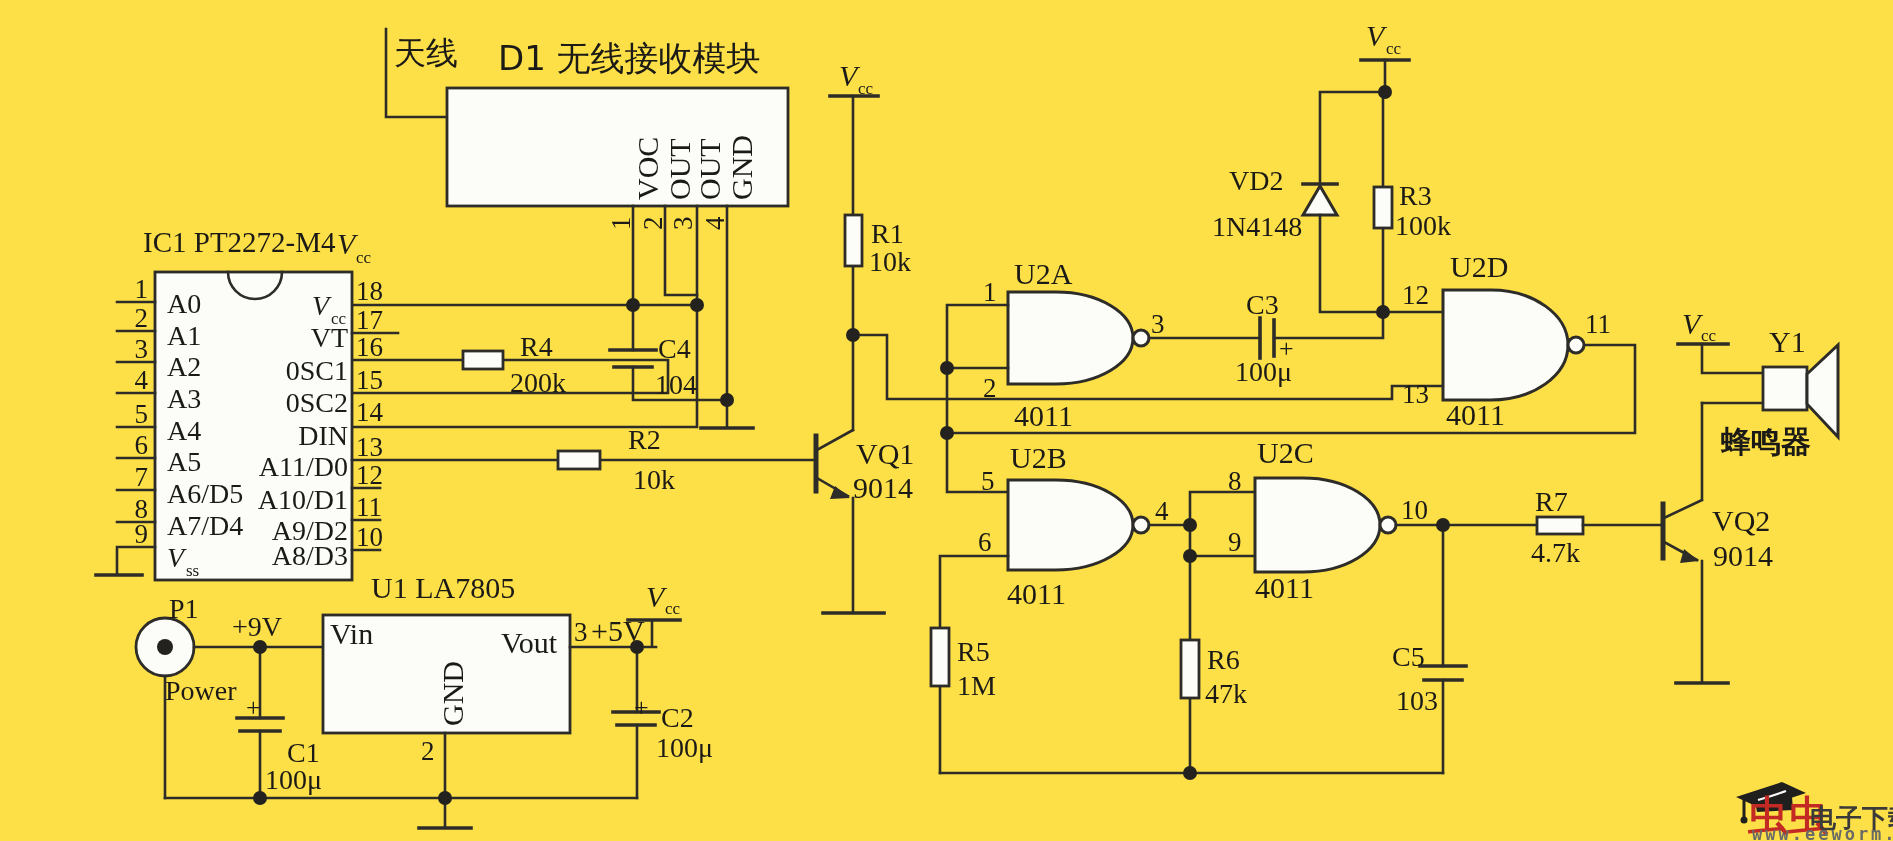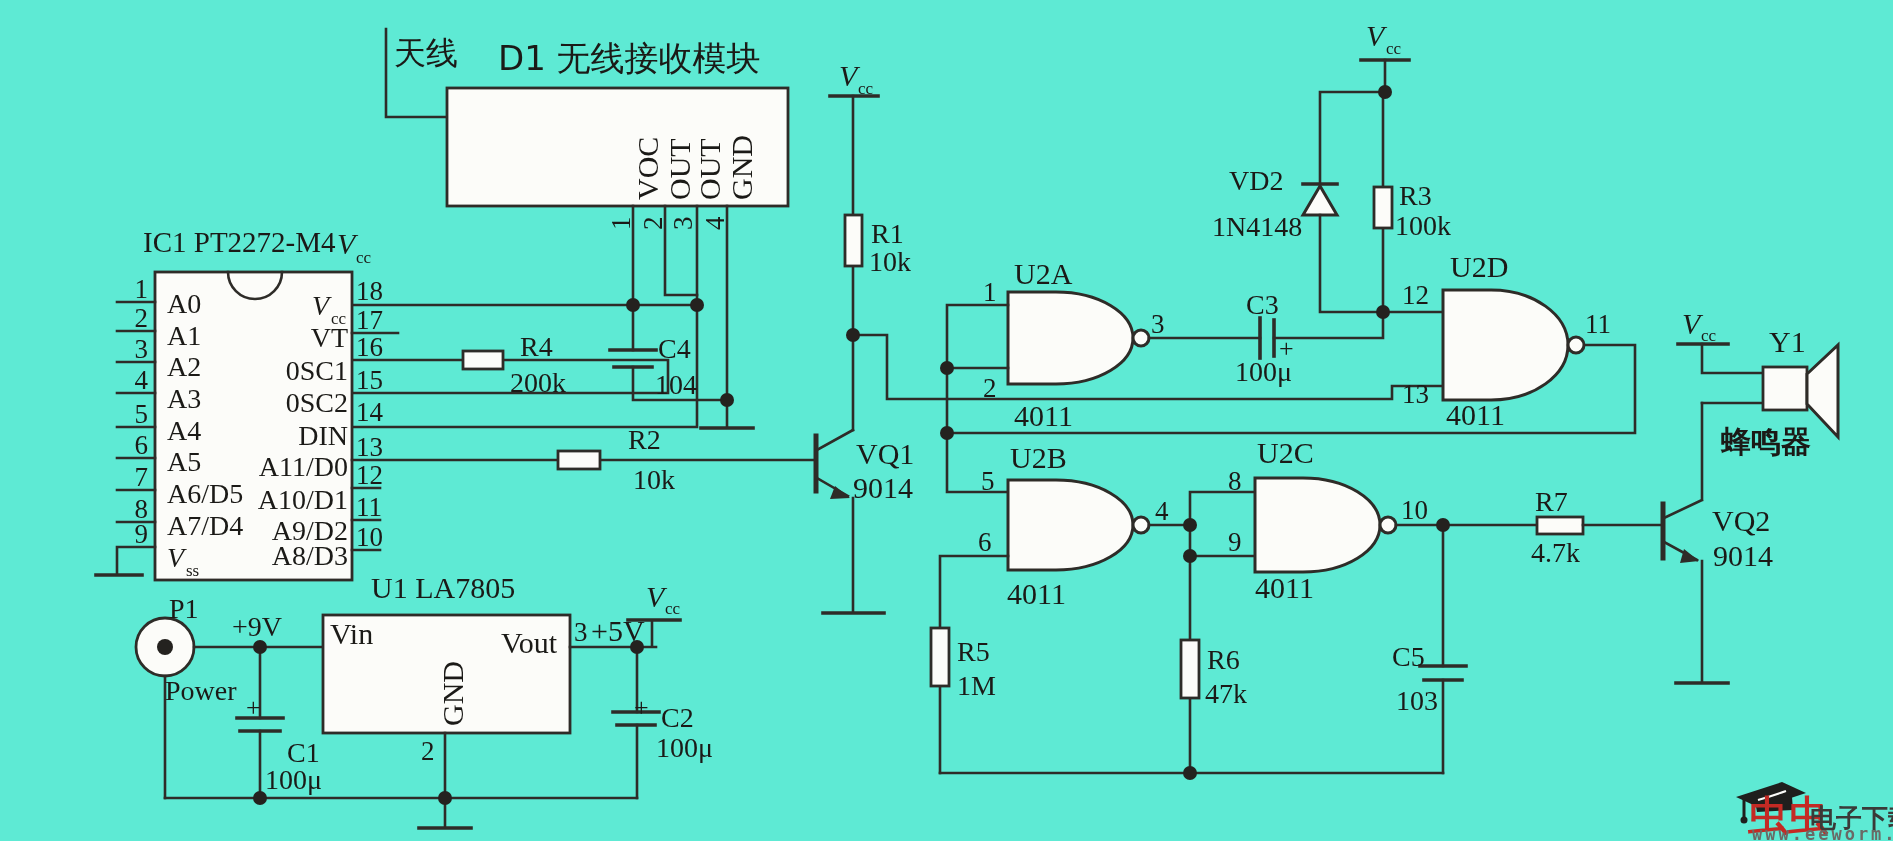--- a/index.html
+++ b/index.html
@@ -1,16 +1,16 @@
 <!DOCTYPE html>
 <html><head>
 <meta charset="utf-8">
 <style>
   html,body{margin:0;padding:0;background:#e8e8e4;}
-  .page{position:relative;width:1893px;height:841px;background:#5eead4;overflow:hidden;}
+  .page{position:relative;width:1893px;height:841px;background:#fde047;overflow:hidden;}
   svg{position:absolute;left:0;top:0;}
   text{font-family:"Liberation Serif",serif;fill:#1b1a17;font-size:28px;}
   .w{stroke:#2e2c28;stroke-width:2.6;fill:none;stroke-linecap:square;}
   .wb{stroke:#2e2c28;stroke-width:3.6;fill:none;stroke-linecap:square;}
   .box{fill:#fcfcf9;stroke:#2e2c28;stroke-width:2.8;}
   .gate{fill:#fcfcf9;stroke:#2e2c28;stroke-width:3;}
   .dot{fill:#24221f;stroke:none;}
   .arrow{fill:#2e2c28;stroke:none;}
   .it{font-style:italic;}
   .sub{font-size:17px;}

